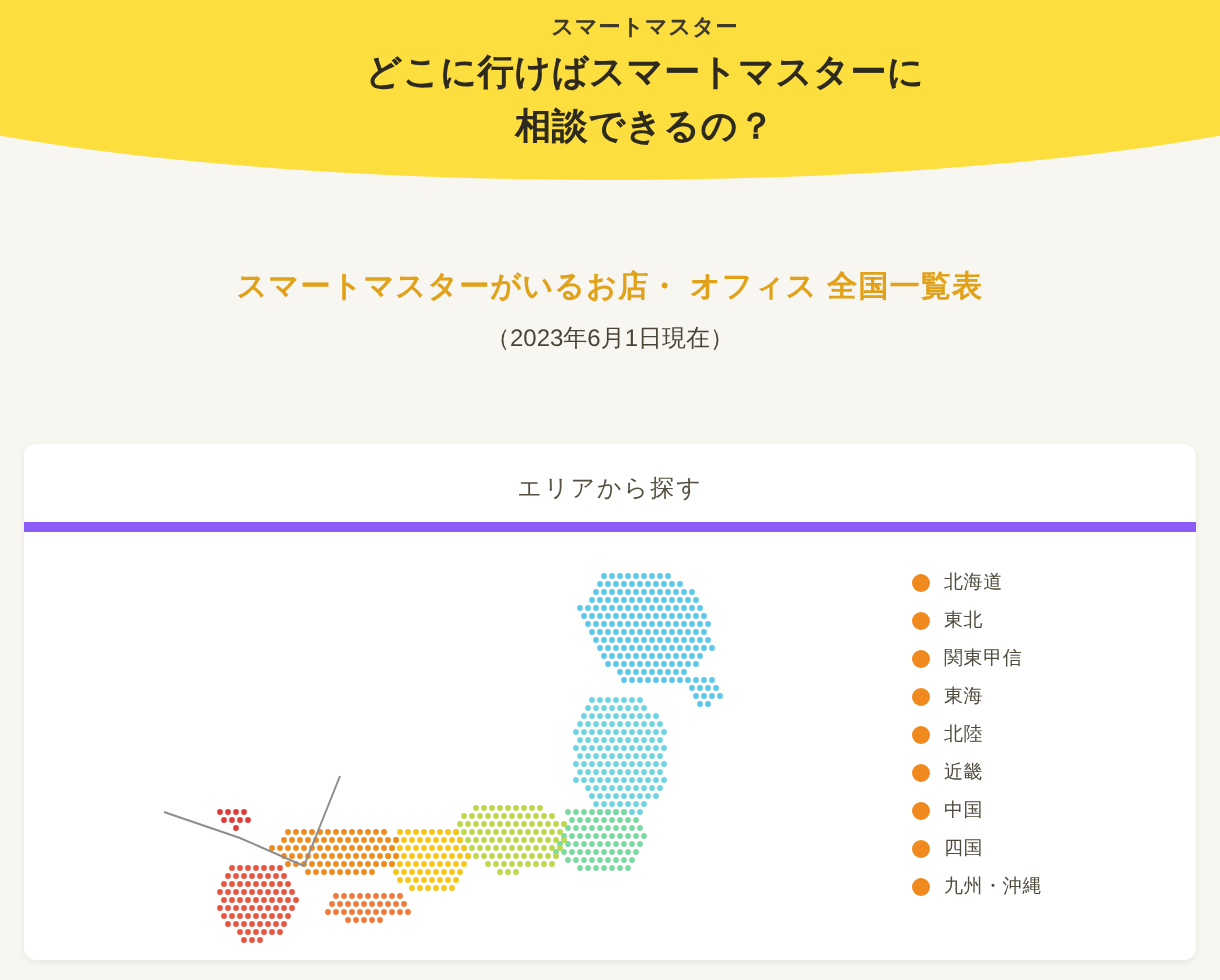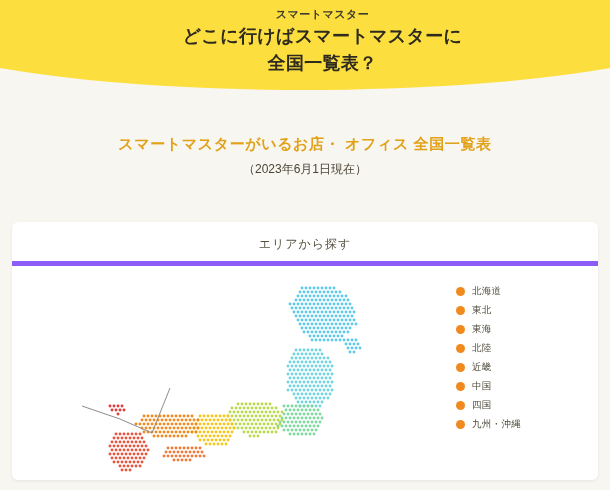--- a/index.html
+++ b/index.html
@@ -134,21 +134,21 @@
 </head>
 <body>
 
 <div id="page">
 
   <div class="hero">
     <div class="hero-bg"></div>
     <div class="hero-inner">
       <div class="hero-kicker">スマートマスター</div>
       <div class="hero-title">どこに行けばスマートマスターに</div>
-      <div class="hero-title">全国一覧表？</div>
+      <div class="hero-title">相談できるの？</div>
     </div>
   </div>
 
   <div class="section-head">
     <div class="section-title">スマートマスターがいるお店・ オフィス 全国一覧表</div>
     <div class="section-sub">（2023年6月1日現在）</div>
   </div>
 
   <div class="card">
     <div class="card-head">エリアから探す</div>
@@ -970,20 +970,24 @@
         <div class="legend-item">
           <span class="legend-dot" style="background:#f08a1e"></span>
           <span class="legend-label">北海道</span>
         </div>
         <div class="legend-item">
           <span class="legend-dot" style="background:#f08a1e"></span>
           <span class="legend-label">東北</span>
         </div>
         <div class="legend-item">
           <span class="legend-dot" style="background:#f08a1e"></span>
+          <span class="legend-label">関東甲信</span>
+        </div>
+        <div class="legend-item">
+          <span class="legend-dot" style="background:#f08a1e"></span>
           <span class="legend-label">東海</span>
         </div>
         <div class="legend-item">
           <span class="legend-dot" style="background:#f08a1e"></span>
           <span class="legend-label">北陸</span>
         </div>
         <div class="legend-item">
           <span class="legend-dot" style="background:#f08a1e"></span>
           <span class="legend-label">近畿</span>
         </div>

